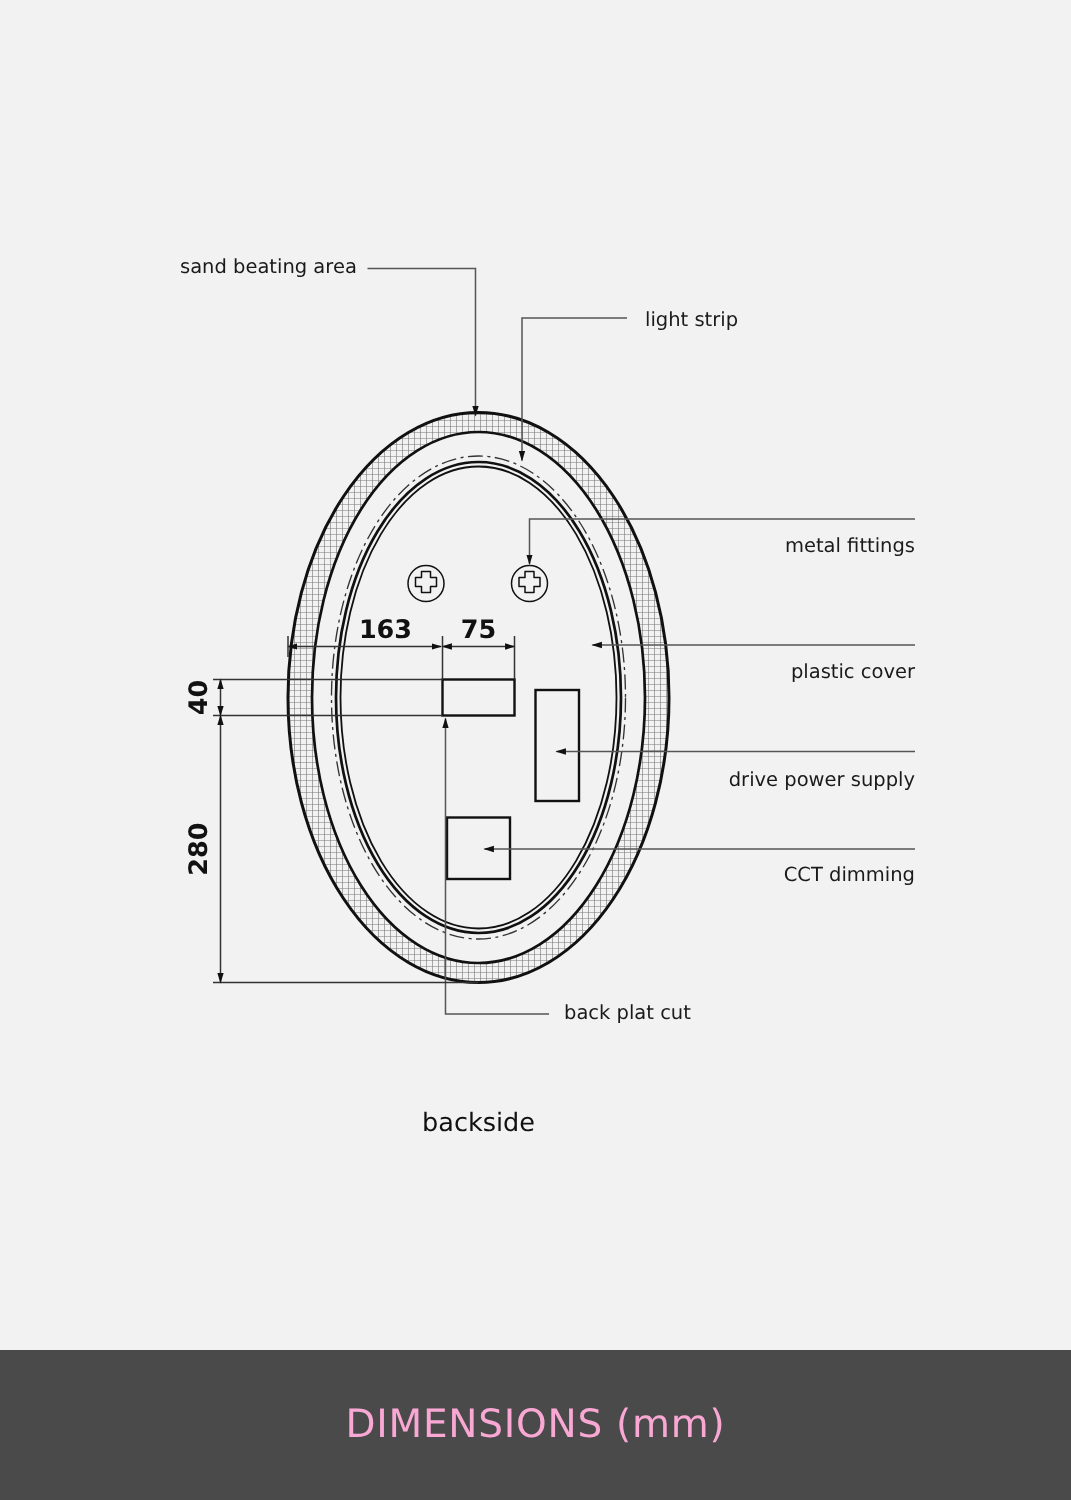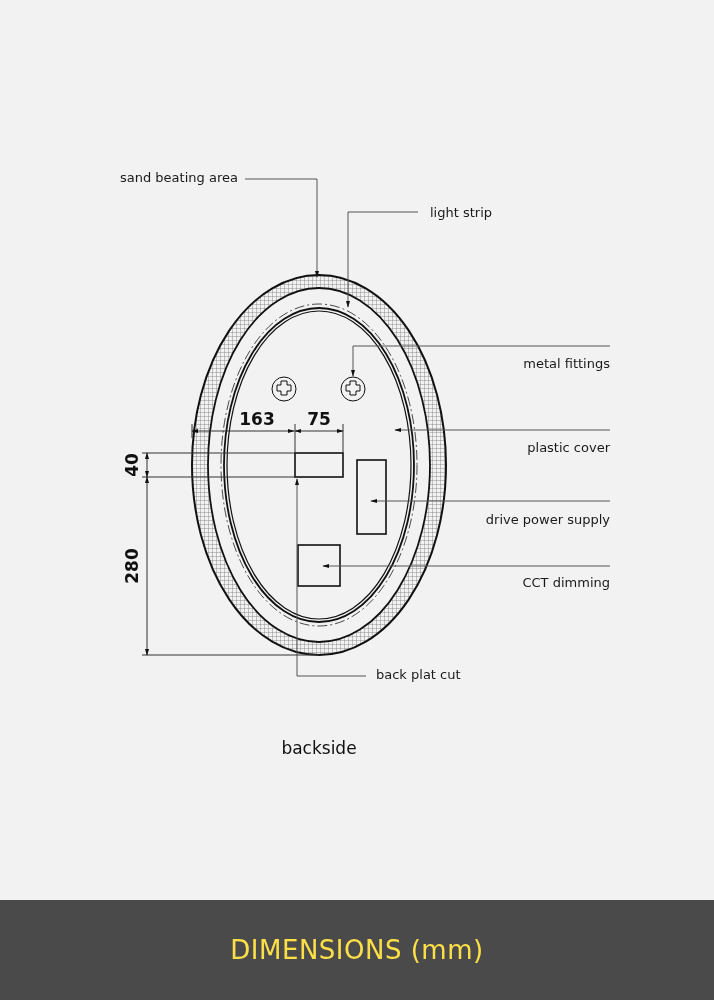--- a/index.html
+++ b/index.html
@@ -7,21 +7,21 @@
       width: 714px; height: 1000px; position: relative; overflow: hidden;
       background: #f2f2f2;
       font-family: "Liberation Sans", "DejaVu Sans", sans-serif;
     }
     #diagram { position: absolute; left: 0; top: 0; width: 714px; height: 900px; }
     .label { font-family: "DejaVu Sans", sans-serif; font-size: 13px; fill: #1a1a1a; }
     .dim { font-family: "DejaVu Sans", sans-serif; font-size: 17px; font-weight: bold; fill: #111; }
     .caption { font-family: "DejaVu Sans", sans-serif; font-size: 17px; fill: #111; }
     .footer {
       position: absolute; left: 0; top: 900px; width: 714px; height: 100px;
-      background: #4a4a4a; color: #fde047;
+      background: #4a4a4a; color: #f9a8d4;
       display: flex; align-items: center; justify-content: center;
     }
     .footer-title {
       font-family: "DejaVu Sans", sans-serif; font-size: 26px; font-weight: normal;
       letter-spacing: 0.5px;
     }
   </style>
 </head>
 <body>
 

